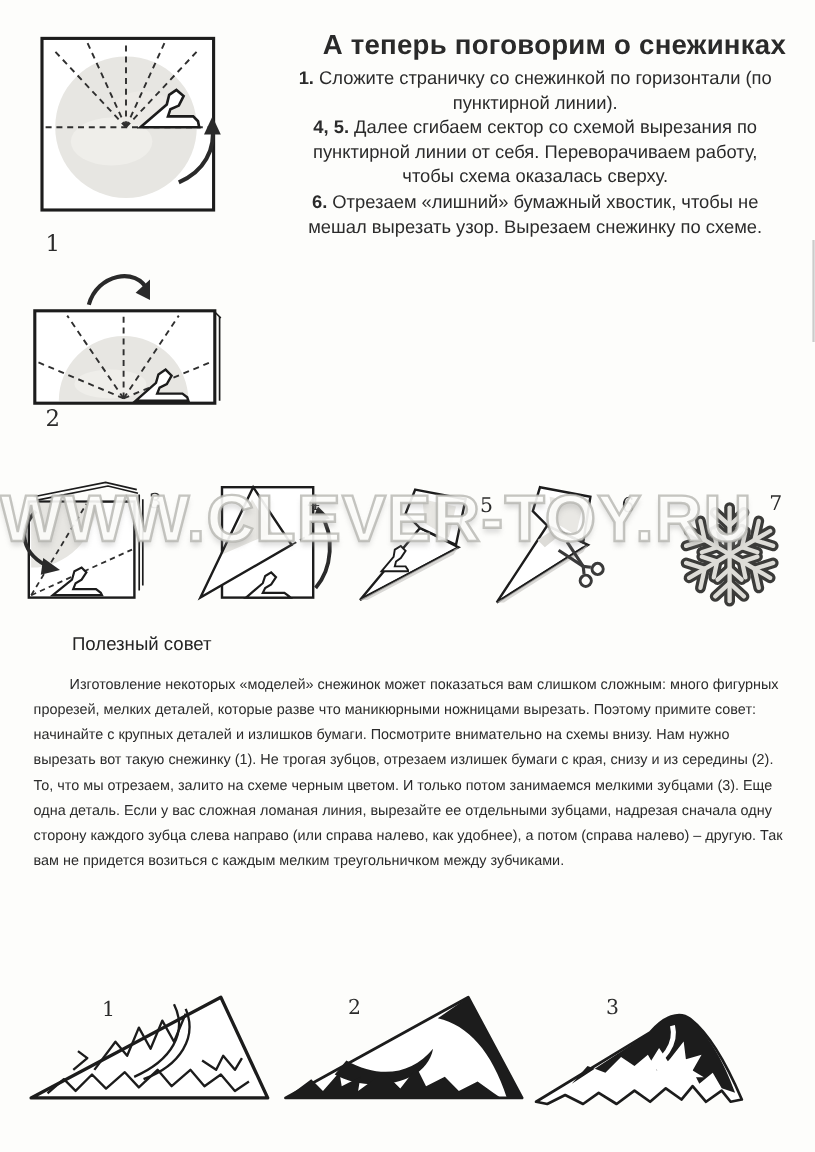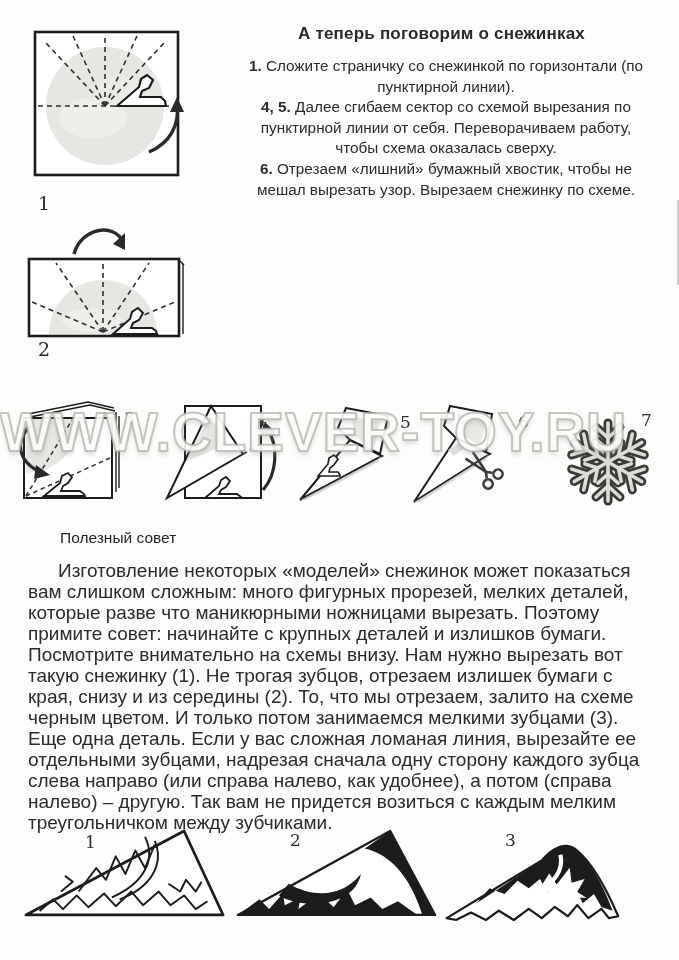--- a/index.html
+++ b/index.html
@@ -8,42 +8,42 @@
     background:#fdfdfb;color:#242424;
     font-family:"Liberation Sans", sans-serif;
   }
   .abs{position:absolute;}
   .figlabel{
     font-family:"DejaVu Serif", serif;
     font-size:19px;color:#2b2b2b;line-height:1;
   }
   .figlabel.small{font-size:17px;}
   #page-title{
-    left:228px;top:24px;width:427px;text-align:center;
-    font-size:17px;font-weight:700;color:#2a2a2a;letter-spacing:.2px;
+    left:228px;top:24px;width:427px;text-align:right;
+    font-size:23px;font-weight:700;color:#2a2a2a;letter-spacing:.2px;
   }
   #instructions{left:239px;top:56px;width:414px;text-align:center;}
   #instructions p{
     margin:0;font-size:15.3px;line-height:20.6px;color:#2b2b2b;
   }
   #instructions p b{font-weight:700;}
   #watermark{
     left:0;top:405px;width:679px;text-align:left;
     font-size:55px;font-weight:800;letter-spacing:1px;line-height:1;
     color:rgba(253,253,251,0.9);
     -webkit-text-stroke:2px rgba(178,178,172,0.75);
     text-shadow:0 4px 4px rgba(150,150,148,0.30);
     white-space:nowrap;pointer-events:none;z-index:9;
   }
   #advice-heading{
     left:60px;top:529px;font-size:15.5px;font-weight:400;color:#242424;
   }
   #advice-paragraph{
     left:28px;top:560px;width:627px;
-    font-size:19px;line-height:21px;color:#2b2b2b;
+    font-size:12px;line-height:21px;color:#2b2b2b;
     text-indent:30px;margin:0;
   }
   svg{display:block;}
   .scan-mark{background:#cccccb;}
 </style>
 </head>
 <body>
 
 <div id="page-title" class="abs">А теперь поговорим о снежинках</div>
 

